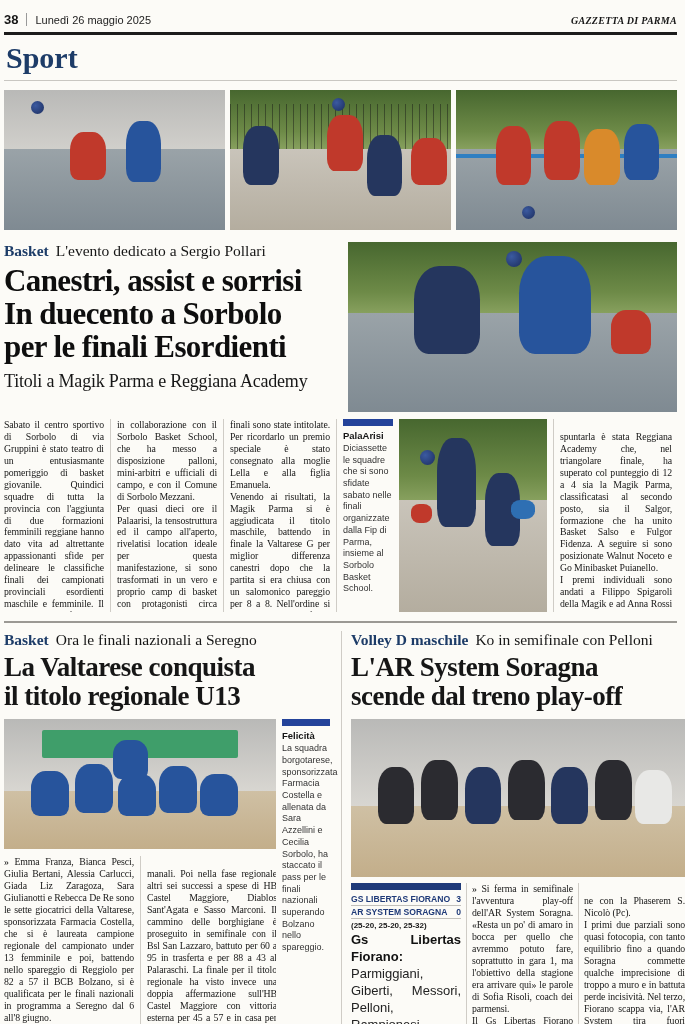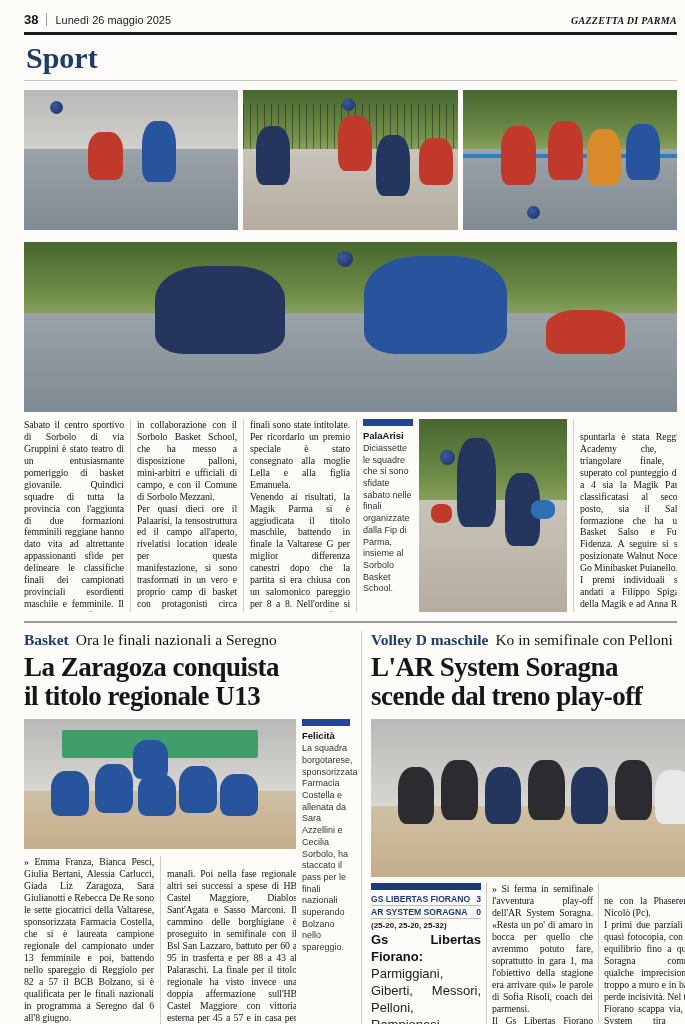--- a/index.html
+++ b/index.html
@@ -1,17 +1,17 @@
 <!DOCTYPE html>
 <html lang="it"><head>
 <meta charset="utf-8">
 <style>
   html,body{margin:0;padding:0;background:#e8e6e1;}
   .page{width:685px;height:1024px;background:#fcfbf7;margin:0 auto;position:relative;
-        box-sizing:border-box;padding:12px 8px 0 24px;font-family:"Liberation Serif",serif;color:#161616;overflow:hidden;}
+        box-sizing:border-box;padding:12px 8px 0 4px;font-family:"Liberation Serif",serif;color:#161616;overflow:hidden;}
   
   .hdr{display:flex;align-items:baseline;font-family:"Liberation Sans",sans-serif;}
   .pageno{font-weight:bold;font-size:13px;}
   .hdr-div{width:1px;height:13px;background:#999;margin:0 8px;align-self:center;}
   .date{font-size:11px;color:#222;}
   .masthead{margin-left:auto;font-family:"Liberation Serif",serif;font-weight:bold;font-style:italic;font-size:10px;letter-spacing:.3px;}
   .rule-black{height:3px;background:#1c1c1c;margin-top:5px;}
   .section-title{font-size:30px;font-weight:bold;color:#1d3c68;margin:6px 0 5px 2px;}
   .rule-thin{height:1px;background:#c9c7c2;}
   
@@ -115,20 +115,31 @@
         <span class="rail"></span>
       <span class="jersey j-red" style="left:18%;top:26%;height:42%;"></span>
       <span class="jersey j-red" style="left:40%;top:22%;height:42%;"></span>
       <span class="jersey j-orange" style="left:58%;top:28%;height:40%;"></span>
       <span class="jersey j-blue" style="left:76%;top:24%;height:40%;"></span>
       <span class="ball" style="left:30%;bottom:8%;"></span>
     </div>
   </div>
 
   <div class="a1-top">
+    <div class="a1-left">
+      <div class="kicker">
+        <b>Basket</b><span>L'evento dedicato a Sergio Pollari</span>
+      </div>
+      <div class="hl1">
+        <div>Canestri, assist e sorrisi</div>
+        <div>In duecento a Sorbolo</div>
+        <div>per le finali Esordienti</div>
+      </div>
+      <div class="subhead">Titoli a Magik Parma e Reggiana Academy</div>
+    </div>
     <div class="ph a1-photo">
       <span class="trees"></span>
         <span class="floorblue"></span>
       <span class="jersey j-navy" style="left:20%;top:14%;height:52%;width:20%;"></span>
       <span class="jersey j-blue" style="left:52%;top:8%;height:58%;width:22%;"></span>
       <span class="ball" style="left:48%;top:5%;width:16px;height:16px;"></span>
       <span class="jersey j-red" style="left:80%;top:40%;width:12%;height:26%;"></span>
     </div>
   </div>
 
@@ -167,21 +178,21 @@
 
   <div class="sect-div"></div>
 
   <div class="bottom">
 
     <div class="b-left">
       <div class="kicker">
         <b>Basket</b><span>Ora le finali nazionali a Seregno</span>
       </div>
       <div class="hl2">
-        <div>La Zaragoza conquista</div>
+        <div>La Valtarese conquista</div>
         <div>il titolo regionale U13</div>
       </div>
       <div class="bl-content">
         <div class="bl-main">
           <div class="ph bl-photo">
             <span class="wallgym"></span>
               <span class="floorgym"></span>
               <span class="banner"></span>
             <span class="jersey j-blue" style="left:10%;top:40%;width:14%;height:34%;"></span>
             <span class="jersey j-blue" style="left:26%;top:34%;width:14%;height:38%;"></span>

